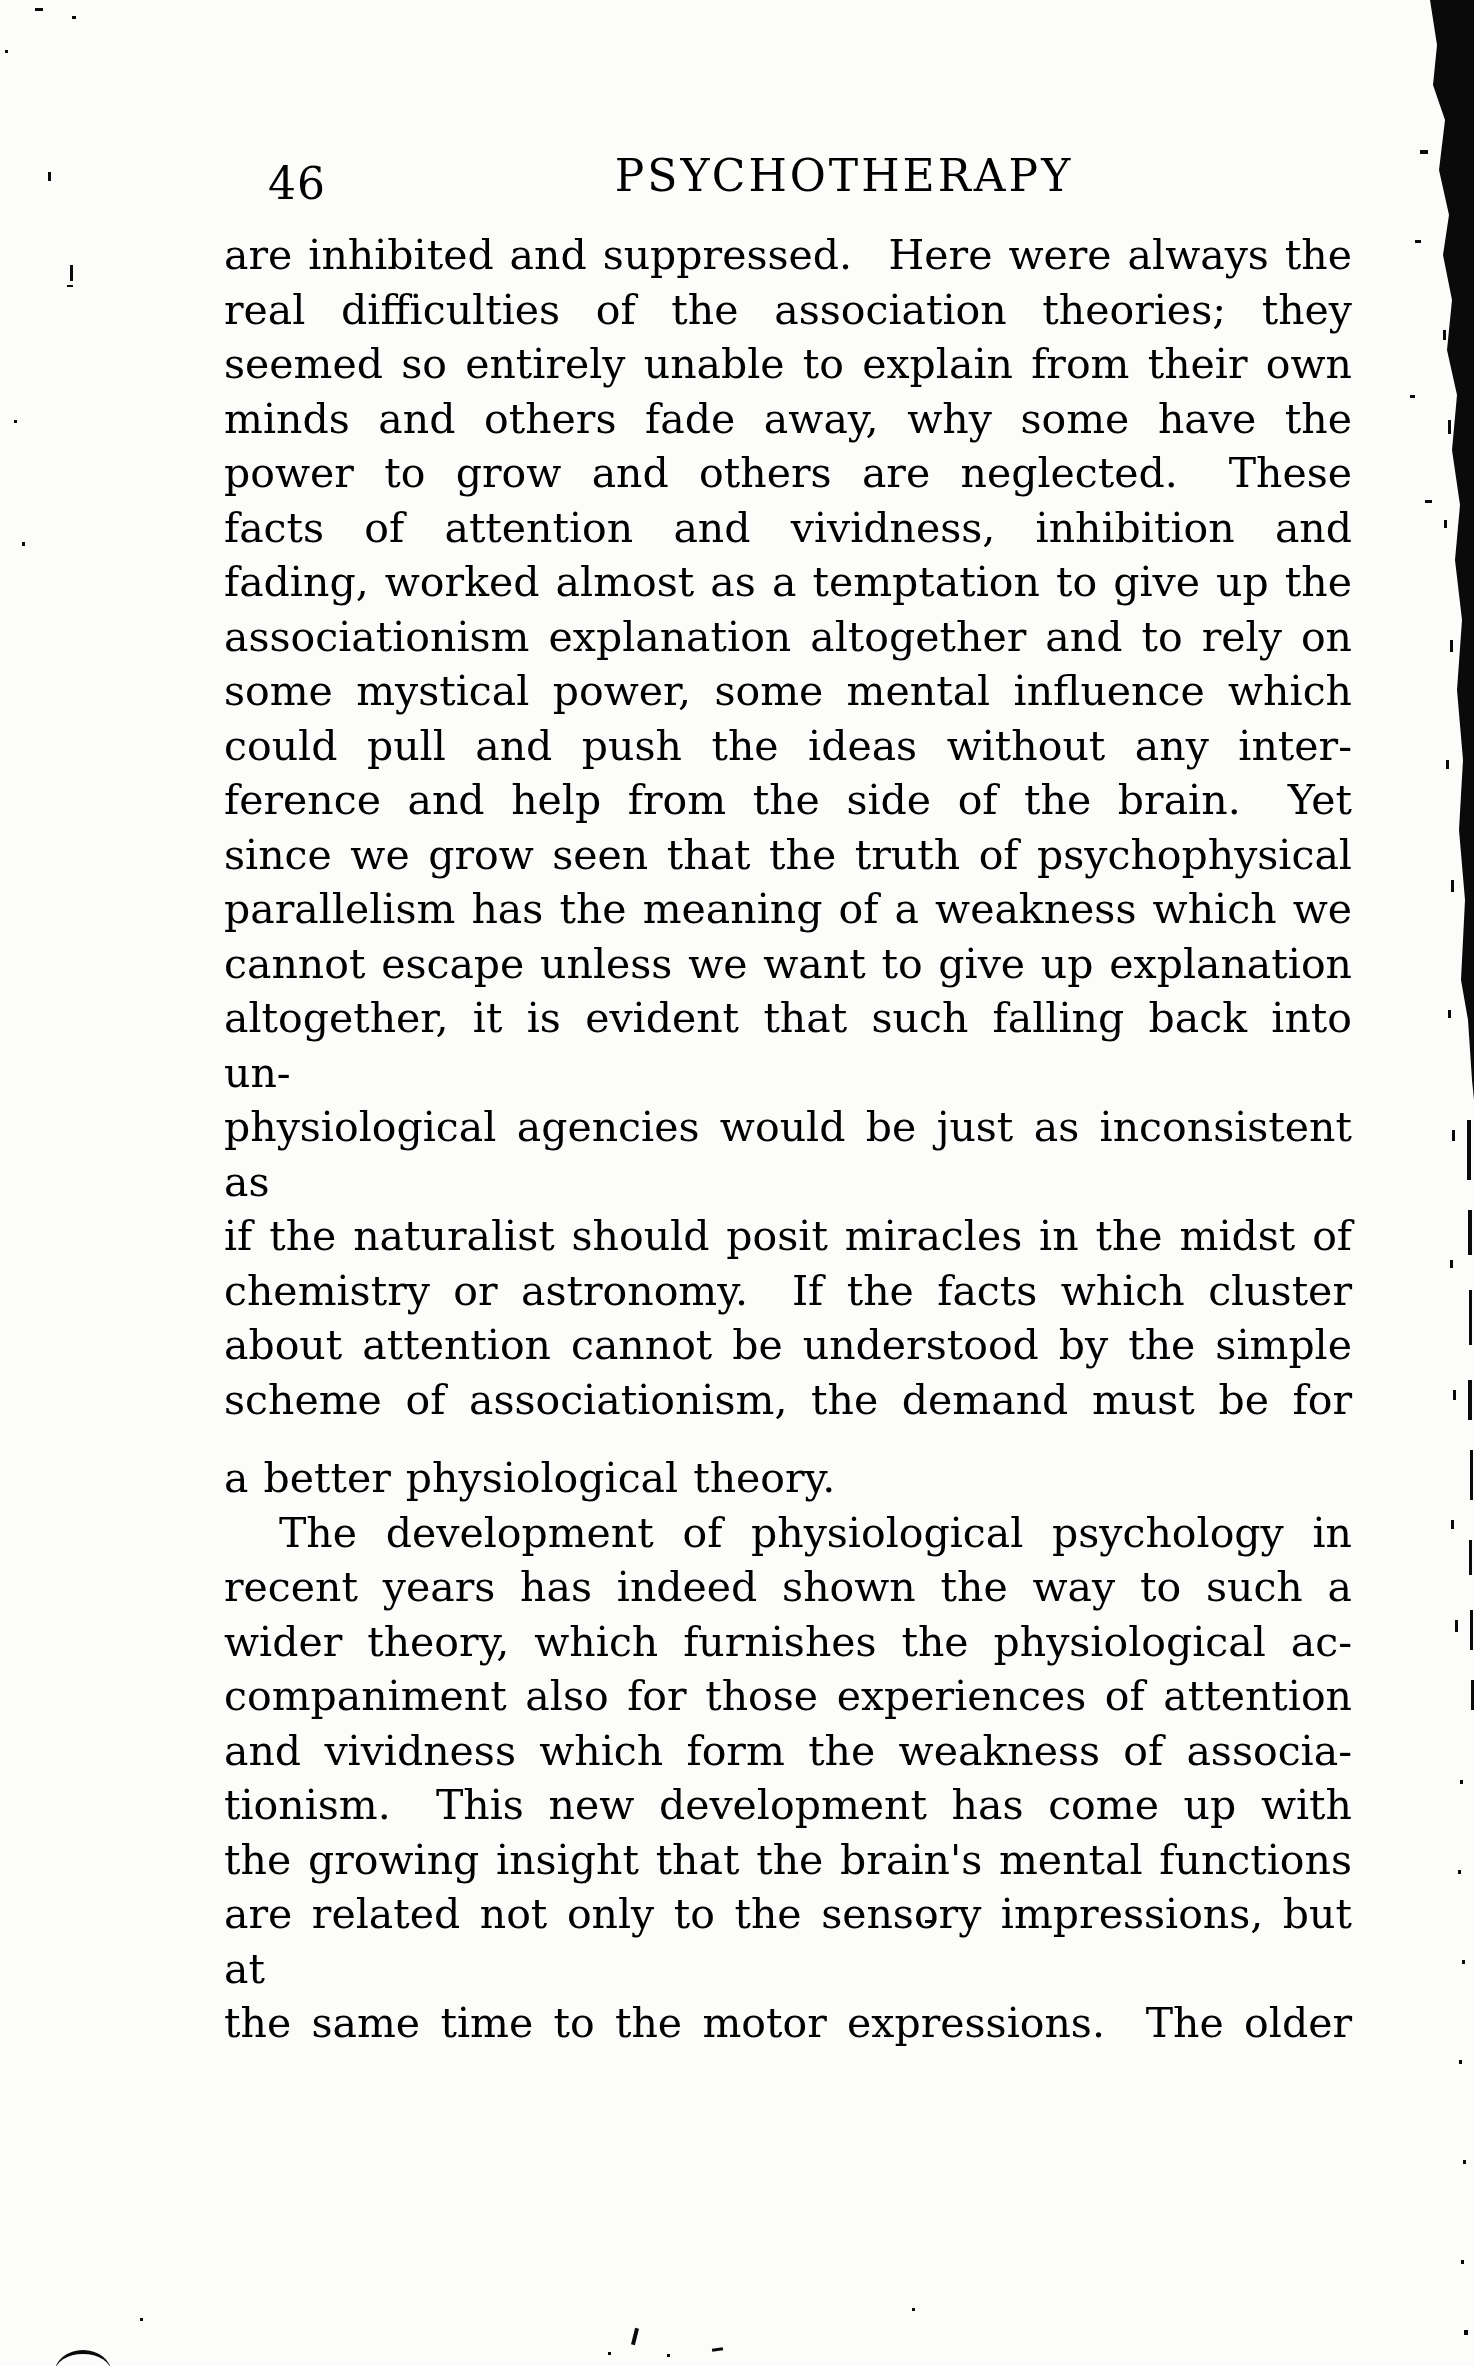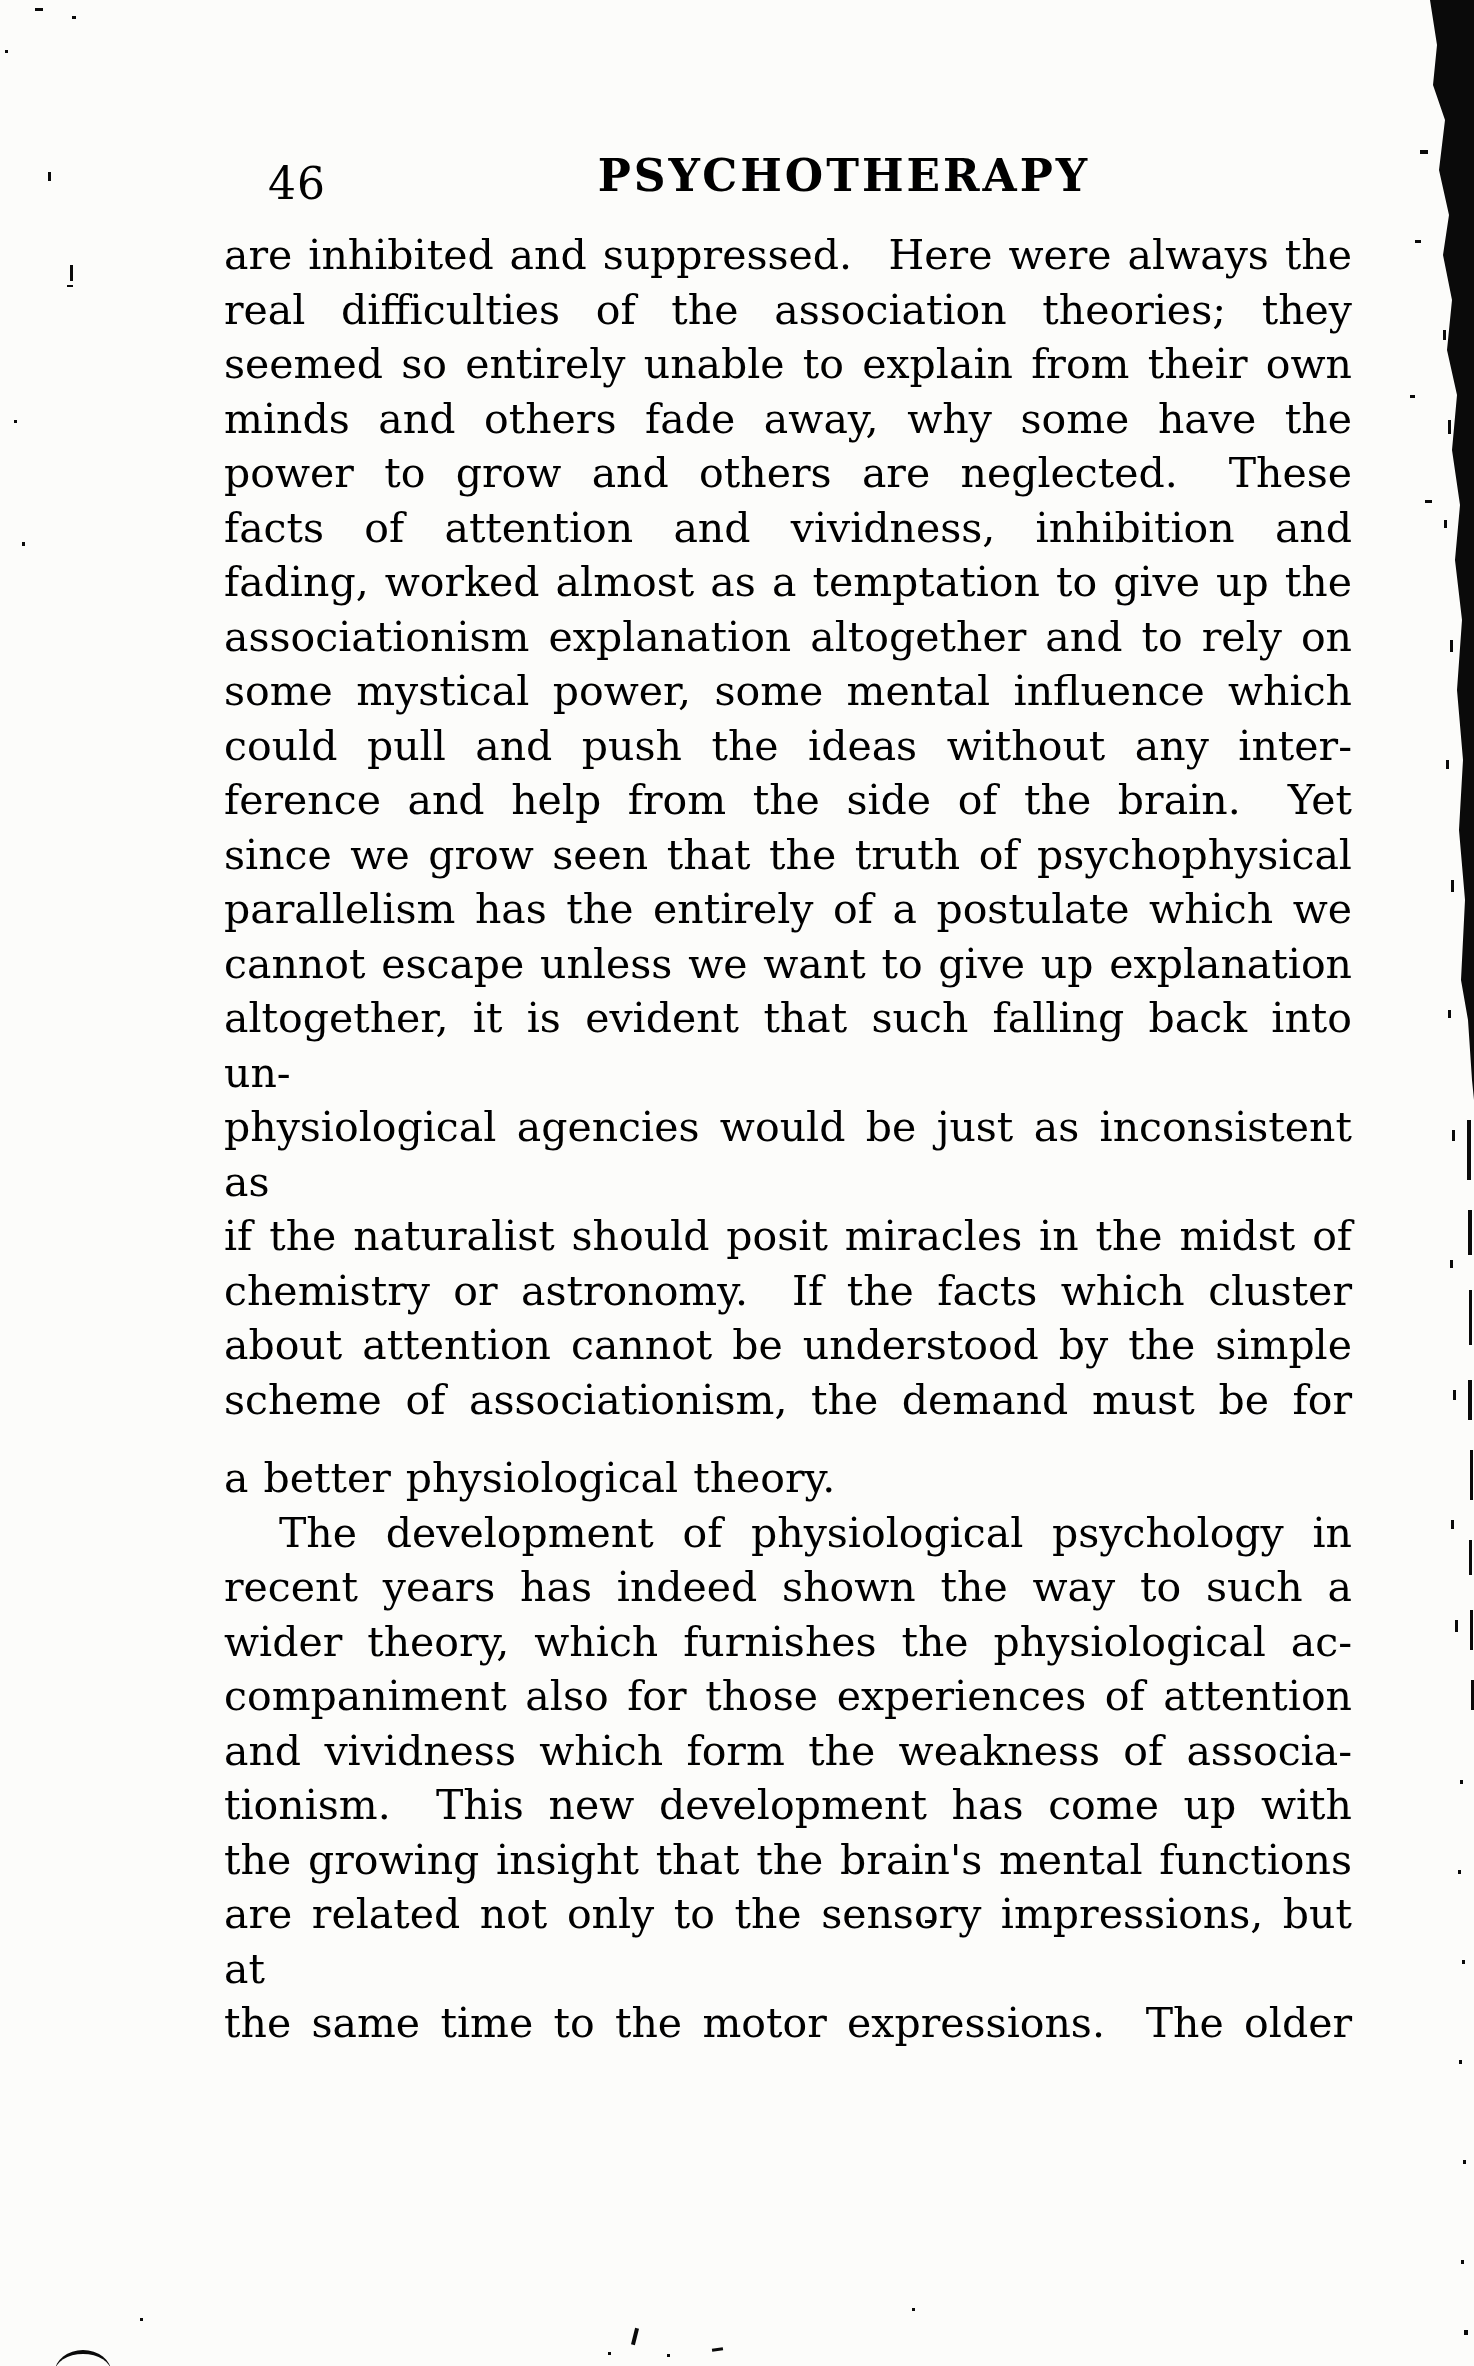--- a/index.html
+++ b/index.html
@@ -33,21 +33,20 @@
   }
   .head-title {
     position: absolute;
     left: 0;
     right: 0;
     top: 0;
     text-align: center;
     transform: translateX(40px);
     font-size: 44px;
     letter-spacing: 3px;
-    font-weight: bold;
   }
   
   .body-text {
     position: absolute;
     top: 228px;
     left: 224px;
     width: 1128px;
   }
   .line {
     font-size: 41px;
@@ -110,21 +109,21 @@
       <div class="line">seemed so entirely unable to explain from their own</div>
       <div class="line">minds and others fade away, why some have the</div>
       <div class="line">power to grow and others are neglected.  These</div>
       <div class="line">facts of attention and vividness, inhibition and</div>
       <div class="line">fading, worked almost as a temptation to give up the</div>
       <div class="line">associationism explanation altogether and to rely on</div>
       <div class="line">some mystical power, some mental influence which</div>
       <div class="line">could pull and push the ideas without any inter-</div>
       <div class="line">ference and help from the side of the brain.  Yet</div>
       <div class="line">since we grow seen that the truth of psychophysical</div>
-      <div class="line">parallelism has the entirely of a postulate which we</div>
+      <div class="line">parallelism has the meaning of a weakness which we</div>
       <div class="line">cannot escape unless we want to give up explanation</div>
       <div class="line">altogether, it is evident that such falling back into un-</div>
       <div class="line">physiological agencies would be just as inconsistent as</div>
       <div class="line">if the naturalist should posit miracles in the midst of</div>
       <div class="line">chemistry or astronomy.  If the facts which cluster</div>
       <div class="line">about attention cannot be understood by the simple</div>
       <div class="line">scheme of associationism, the demand must be for</div>
       <div class="line flush">a better physiological theory.</div>
       <div class="line indent">The development of physiological psychology in</div>
       <div class="line">recent years has indeed shown the way to such a</div>

